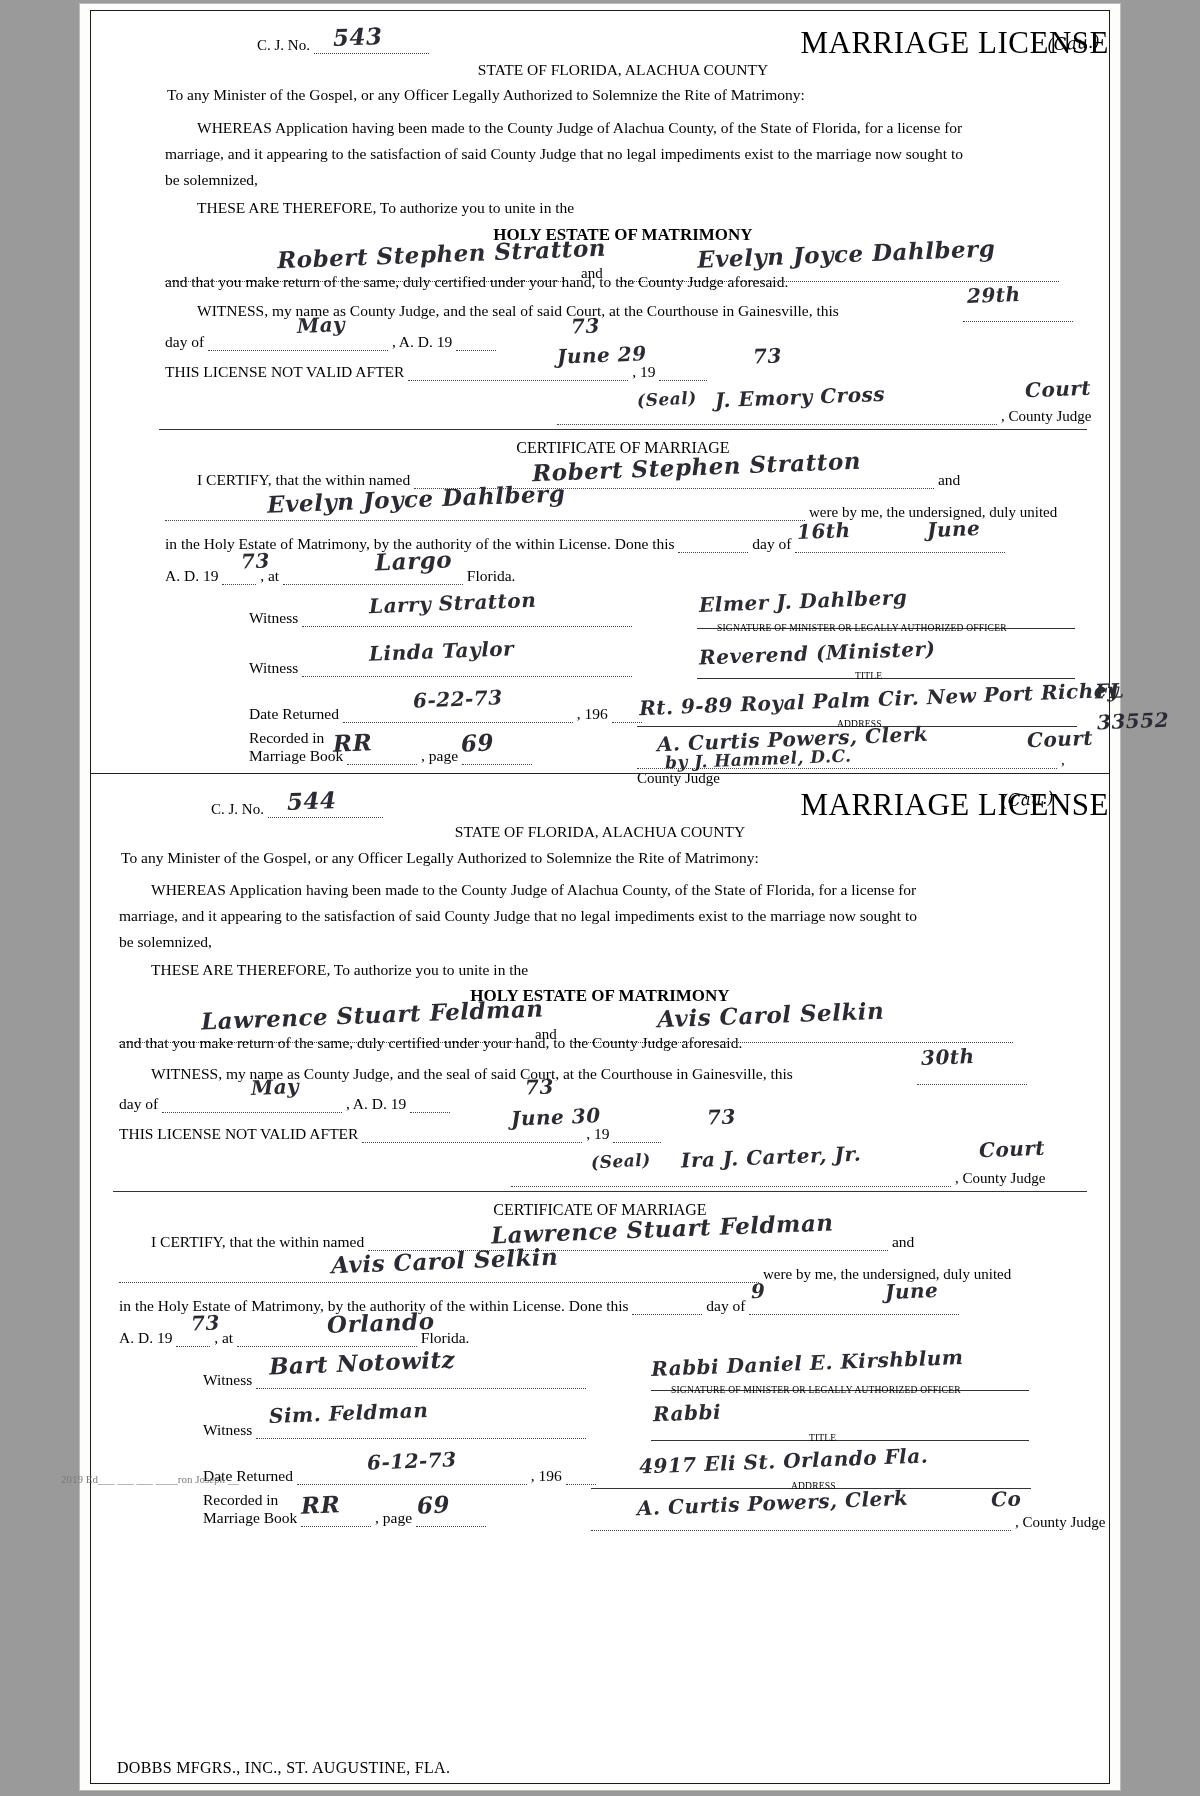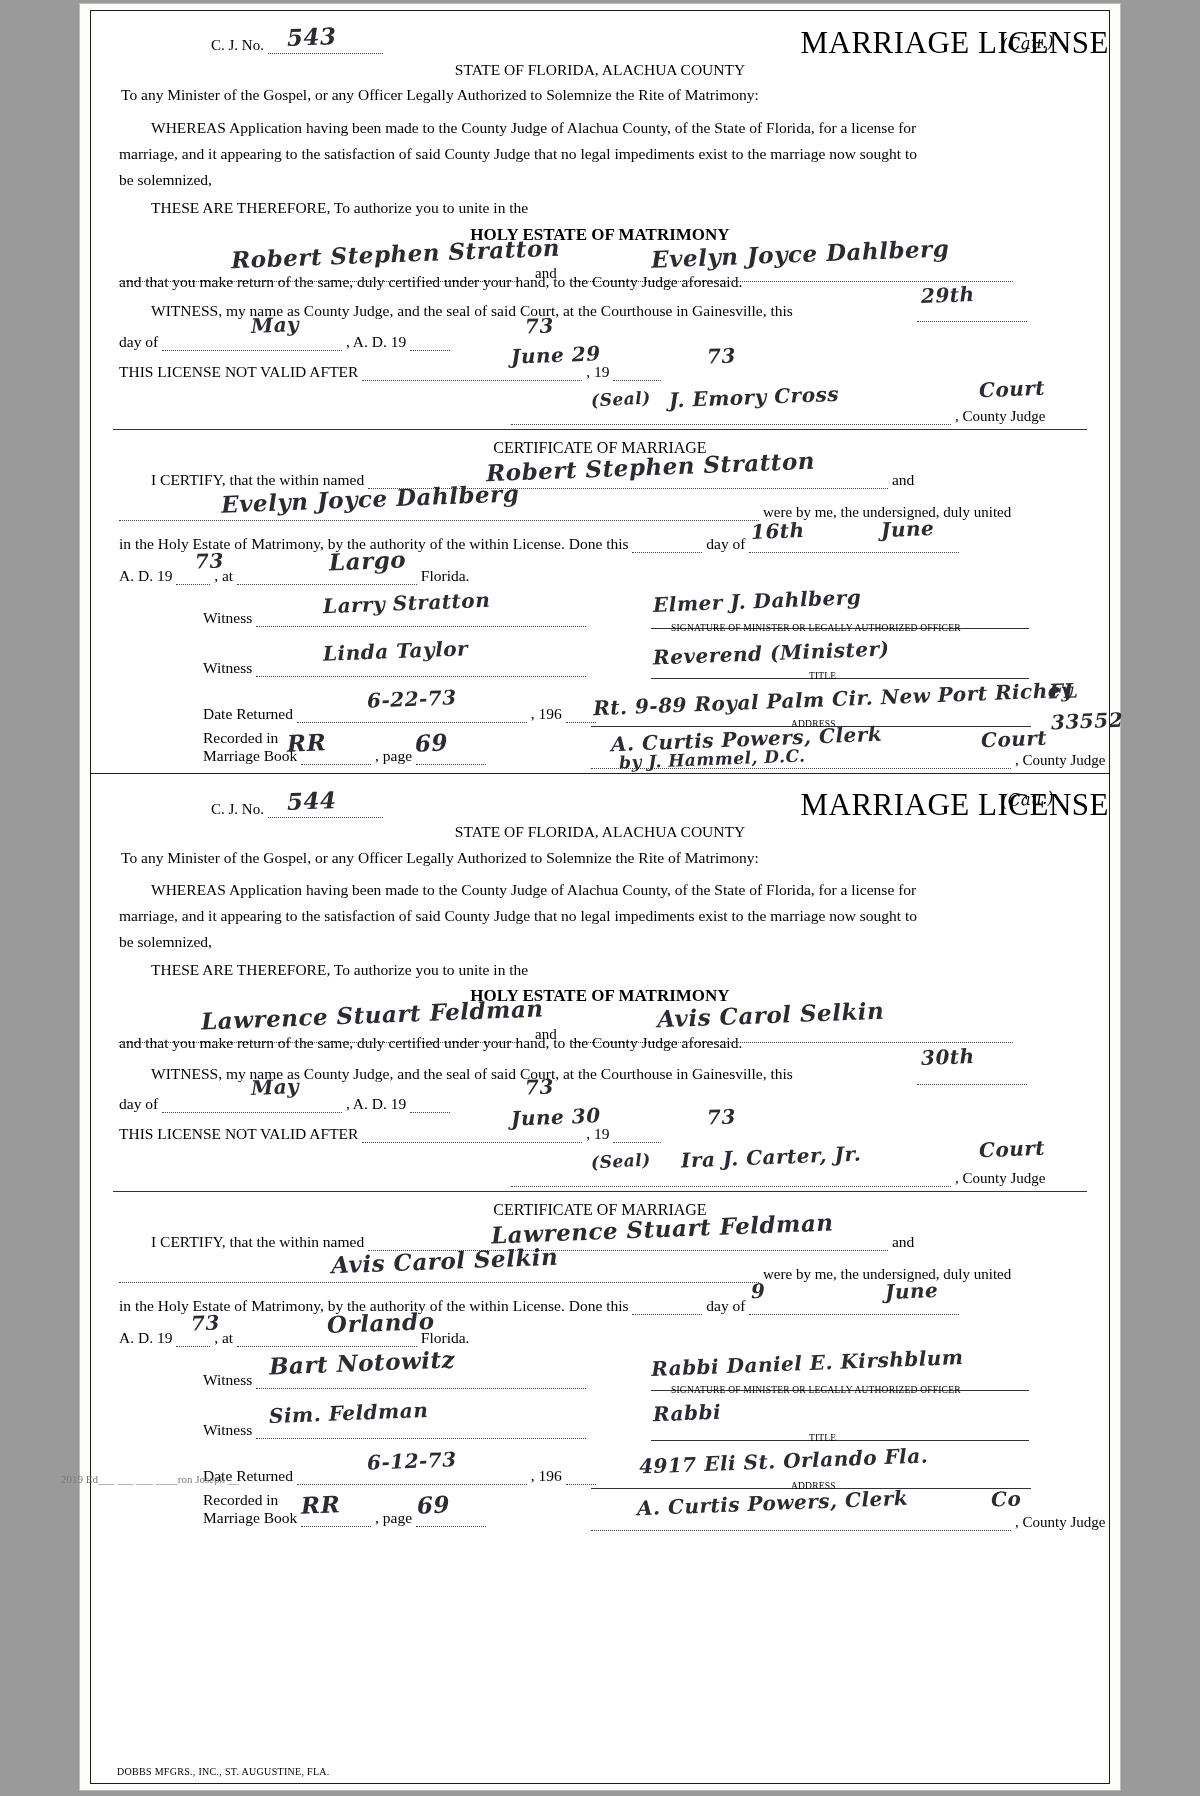--- a/index.html
+++ b/index.html
@@ -16,20 +16,21 @@
     left:80px; top:4px;
     width:1040px; height:1786px;
     background:#fdfdfb;
     box-shadow:0 0 0 1px #bbb;
   }
   .sheet{
     position:absolute;
     left:10px; top:6px; right:10px; bottom:6px;
     border:1px solid #1a1a1a;
     background:#fff;
+    padding-left:46px;
   }
   .lic{position:relative;}
   .lic-top{height:760px;}
   .hr-inner{
     margin:0 22px;border:0;border-top:1px solid #333;
   }
 
   
   .title{
     text-align:right;
@@ -66,21 +67,21 @@
     display:inline-block;
     vertical-align:bottom;
   }
   .solid{
     border-bottom:1px solid #333;
     display:inline-block;
     vertical-align:bottom;
   }
   .abs{position:absolute;}
   .footer{
-    position:absolute;left:26px;bottom:6px;font-size:10px;letter-spacing:.3px;
+    position:absolute;left:26px;bottom:6px;font-size:16px;letter-spacing:.3px;
   }
   .wm{
     position:absolute;left:-30px;bottom:300px;
     font-size:11px;color:#7b7b7b;
     white-space:nowrap;
   }
   .cau{font-family:"DejaVu Serif",serif;font-style:italic;font-size:17px;}
 </style>
 </head>
 <body>

